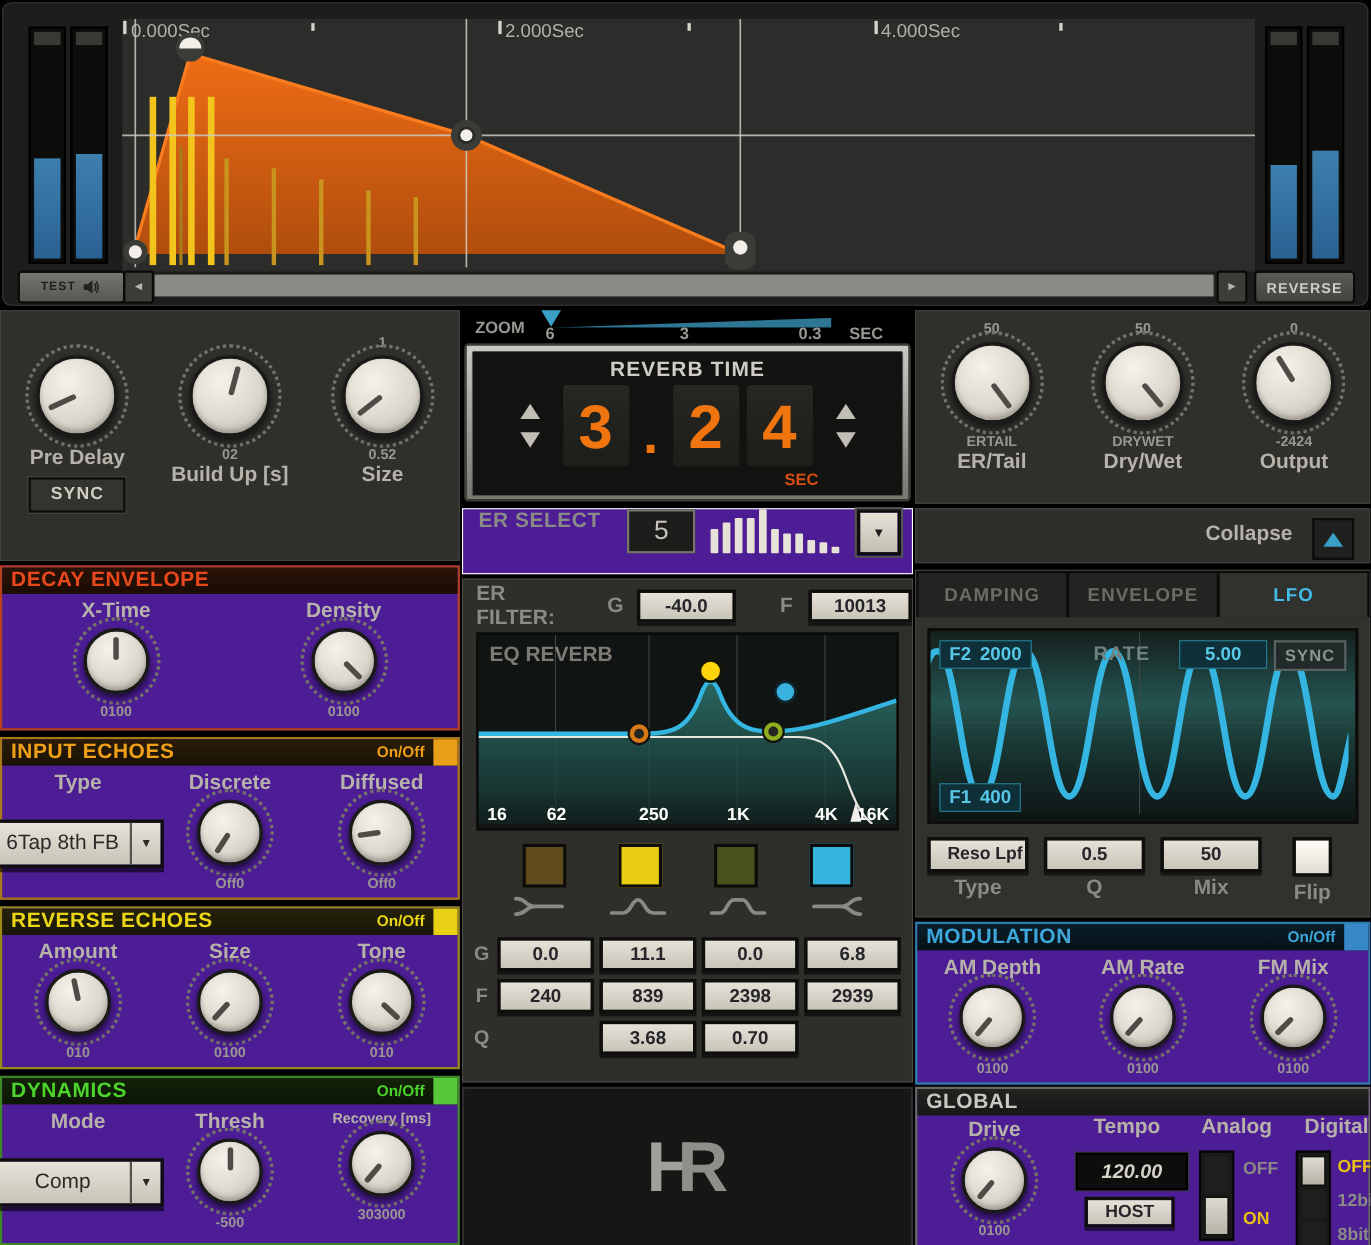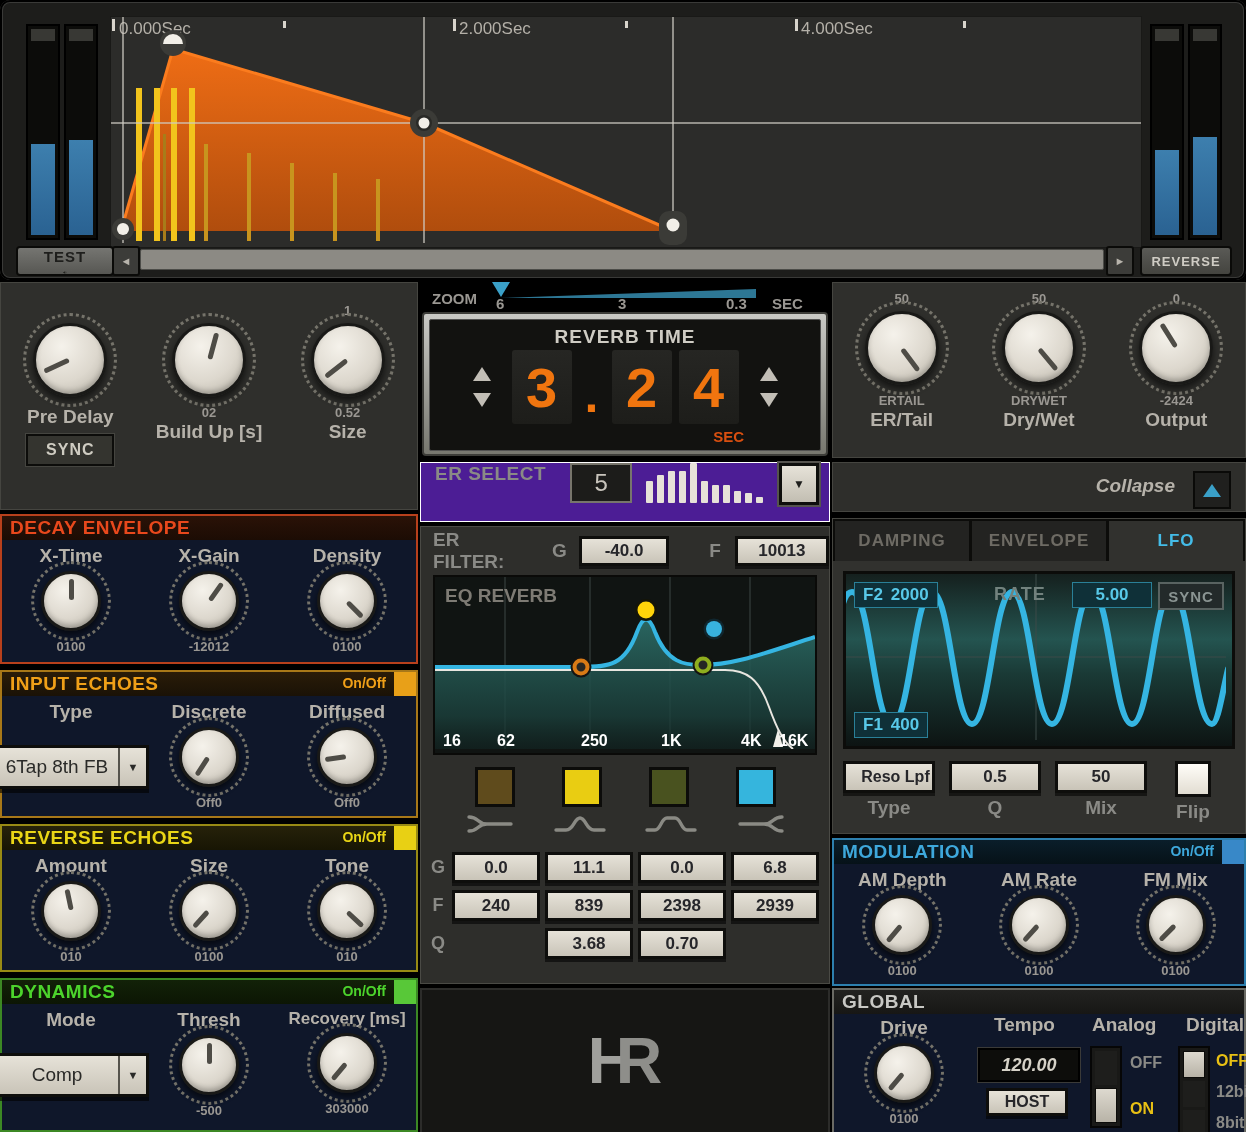--- a/index.html
+++ b/index.html
@@ -11,33 +11,33 @@
   .tl-label{position:absolute;top:2px;font-size:17px;color:#b4b0a8;}
   .tl0{left:8px}.tl1{left:348px}.tl2{left:690px}
   .wbars{position:absolute;inset:0;}
   .wbar{position:absolute;bottom:6px;left:calc(var(--x)*1px);width:calc(var(--w)*1px);height:calc(var(--h)*1px);background:var(--c);}
   .meter{position:absolute;top:24px;width:30px;height:212px;background:#0c0c0a;border:2px solid #000;}
   .mcap{position:absolute;top:3px;left:3px;right:3px;height:12px;background:#383834;}
   .mfill{position:absolute;bottom:3px;left:3px;right:3px;height:calc(var(--v)*100%);background:linear-gradient(#3d7fae,#2a6292);}
   .m1{left:26px}.m2{left:64px}.m3{left:1150px}.m4{left:1188px}
   #transport{position:absolute;left:0;right:0;top:246px;height:28px;}
   .tbtn{position:absolute;display:flex;align-items:center;justify-content:center;gap:6px;background:linear-gradient(#757571,#575753);border:2px solid #0a0a08;border-radius:4px;color:#1e1e1c;font-weight:bold;}
-  #test-btn{left:16px;width:94px;height:26px;font-size:15px;letter-spacing:1px;flex-direction:column;}
+  #test-btn{left:16px;width:94px;height:26px;font-size:11px;letter-spacing:1px;}
   #reverse-btn{left:1140px;width:88px;height:26px;font-size:13px;letter-spacing:1px;background:linear-gradient(#5a5a56,#44443f);color:#cfccc4;}
   .scroll-arrow{position:absolute;width:24px;height:26px;background:#3c3c39;border:2px solid #0a0a08;border-radius:3px;color:#b8b4ac;font-size:11px;display:flex;align-items:center;justify-content:center;}
   #arr-left{left:112px}#arr-right{left:1106px}
   #scroll-track{position:absolute;left:140px;top:3px;width:962px;height:19px;background:#8c8a84;border:1px solid #4c4c48;border-radius:2px;}
   
   .col{position:absolute;top:282px;height:850px;}
   #col-left{left:0;width:418px;}
   #col-center{left:420px;width:410px;}
   #col-right{left:832px;width:414px;}
   .panel{background:#2f2f2c;border:1px solid #454540;box-sizing:border-box;position:relative;}
   
-  .section{box-sizing:border-box;border:2px solid var(--bc);background:#0f172a;position:relative;}
+  .section{box-sizing:border-box;border:2px solid var(--bc);background:#4c1d95;position:relative;}
   .sec-head{position:relative;height:24px;background:linear-gradient(var(--hb1),var(--hb2));display:flex;align-items:center;}
   .sec-title{font-weight:bold;font-size:19px;letter-spacing:.5px;color:var(--tc);margin-left:8px;}
   .sec-onoff{position:absolute;right:30px;top:3px;font-weight:bold;font-size:14px;color:var(--tc);}
   .sec-toggle{position:absolute;right:0;top:0;bottom:0;width:22px;background:var(--tg);}
   .sec-body{display:flex;justify-content:space-around;align-items:flex-start;padding-top:4px;}
   
   .kgroup{display:flex;flex-direction:column;align-items:center;width:132px;}
   .ktop{height:16px;font-size:13px;font-weight:bold;color:#9a9792;}
   .knob{position:relative;width:var(--s);height:var(--s);margin-top:4px;}
   .knob::before{content:"";position:absolute;inset:-10px;border-radius:50%;border:3px dotted #75736a;}
@@ -88,21 +88,21 @@
   #gfq{display:grid;grid-template-columns:22px 92px 92px 92px 92px;grid-auto-rows:37px;gap:1px;margin:14px 0 0 6px;align-items:center;}
   .gfq-label{font-weight:bold;font-size:18px;color:#8a8a86;text-align:center;}
   .gfq-btn{height:31px;margin:0 2px;}
   #logo-panel{position:relative;height:146px;background:#161614;border:2px solid #2c2c2a;box-sizing:border-box;display:flex;align-items:center;justify-content:center;}
   #logo{color:#8a8a86;display:flex;align-items:center;}
   #logo .lh{font-size:64px;font-weight:bold;color:#a0a09c;letter-spacing:-2px;}
   #logo .lr{font-size:64px;font-weight:bold;color:#8e8e8a;margin-left:-16px;}
   #logo .lrest{font-size:42px;font-weight:400;color:#84847f;letter-spacing:7px;margin-left:2px;}
   
   #collapse-row{position:relative;height:50px;background:#2e2e2b;border:1px solid #454540;box-sizing:border-box;margin-bottom:6px;}
-  #collapse-label{position:absolute;right:70px;top:12px;font-weight:bold;font-size:19px;color:#b6b2aa;font-style:italic;}
+  #collapse-label{position:absolute;right:70px;top:12px;font-weight:bold;font-size:19px;color:#b6b2aa;}
   #collapse-btn{position:absolute;right:14px;top:8px;width:34px;height:34px;background:#20201e;border:2px solid #0a0a08;display:flex;align-items:center;justify-content:center;}
   #collapse-btn span{width:0;height:0;border-left:9px solid transparent;border-right:9px solid transparent;border-bottom:13px solid #3aa0c8;}
   #tab-lfo-wrap{background:#31312e;border:1px solid #454540;box-sizing:border-box;margin-bottom:4px;}
   #tabs{display:flex;height:40px;gap:3px;background:#0c0c0a;padding:2px 2px 0 2px;}
   .tab{flex:1;display:flex;align-items:center;justify-content:center;font-weight:bold;font-size:17px;letter-spacing:1px;background:#232321;color:#6e6b64;}
   .tab.active{background:#31312e;color:#44bce8;}
   #lfo-display{position:relative;margin:10px;height:172px;background:linear-gradient(180deg,#15201e 0%,#245450 38%,#1a3a36 58%,#0d1413 100%);border:3px solid #0c0c0a;}
   .lfo-box{position:absolute;height:24px;background:#0f3038;border:1px solid #2a8098;display:flex;align-items:center;gap:8px;padding:0 8px;font-weight:bold;font-size:17px;color:#58c8e8;}
   #lfo-f2{left:8px;top:8px;}
   #lfo-f1{left:8px;bottom:8px;}
@@ -288,34 +288,20 @@
                   <div class="kptr"></div>
                 </div>
               </div>
           </div>
           <div class="kmm">
               <span>0</span>
               <span>100</span>
             </div>
         </div>
         <div class="kgroup">
-          <div class="kname">X-Gain</div>
-          <div class="knob k62" style="--a: 35;">
-            <div class="kcap">
-                <div class="krot">
-                  <div class="kptr"></div>
-                </div>
-              </div>
-          </div>
-          <div class="kmm">
-              <span>-120</span>
-              <span>12</span>
-            </div>
-        </div>
-        <div class="kgroup">
           <div class="kname">Density</div>
           <div class="knob k62" style="--a: 135;">
             <div class="kcap">
                 <div class="krot">
                   <div class="kptr"></div>
                 </div>
               </div>
           </div>
           <div class="kmm">
               <span>0</span>
@@ -444,21 +430,21 @@
                   <div class="kptr"></div>
                 </div>
               </div>
           </div>
           <div class="kmm">
               <span>-50</span>
               <span>0</span>
             </div>
         </div>
         <div class="kgroup">
-          <div class="kname" style="font-size:17px;">Recovery [ms]</div>
+          <div class="kname" style="font-size:13px;">Recovery [ms]</div>
           <div class="knob k62" style="--a: -140;">
             <div class="kcap">
                 <div class="krot">
                   <div class="kptr"></div>
                 </div>
               </div>
           </div>
           <div class="kmm">
               <span>30</span>
               <span>3000</span>

